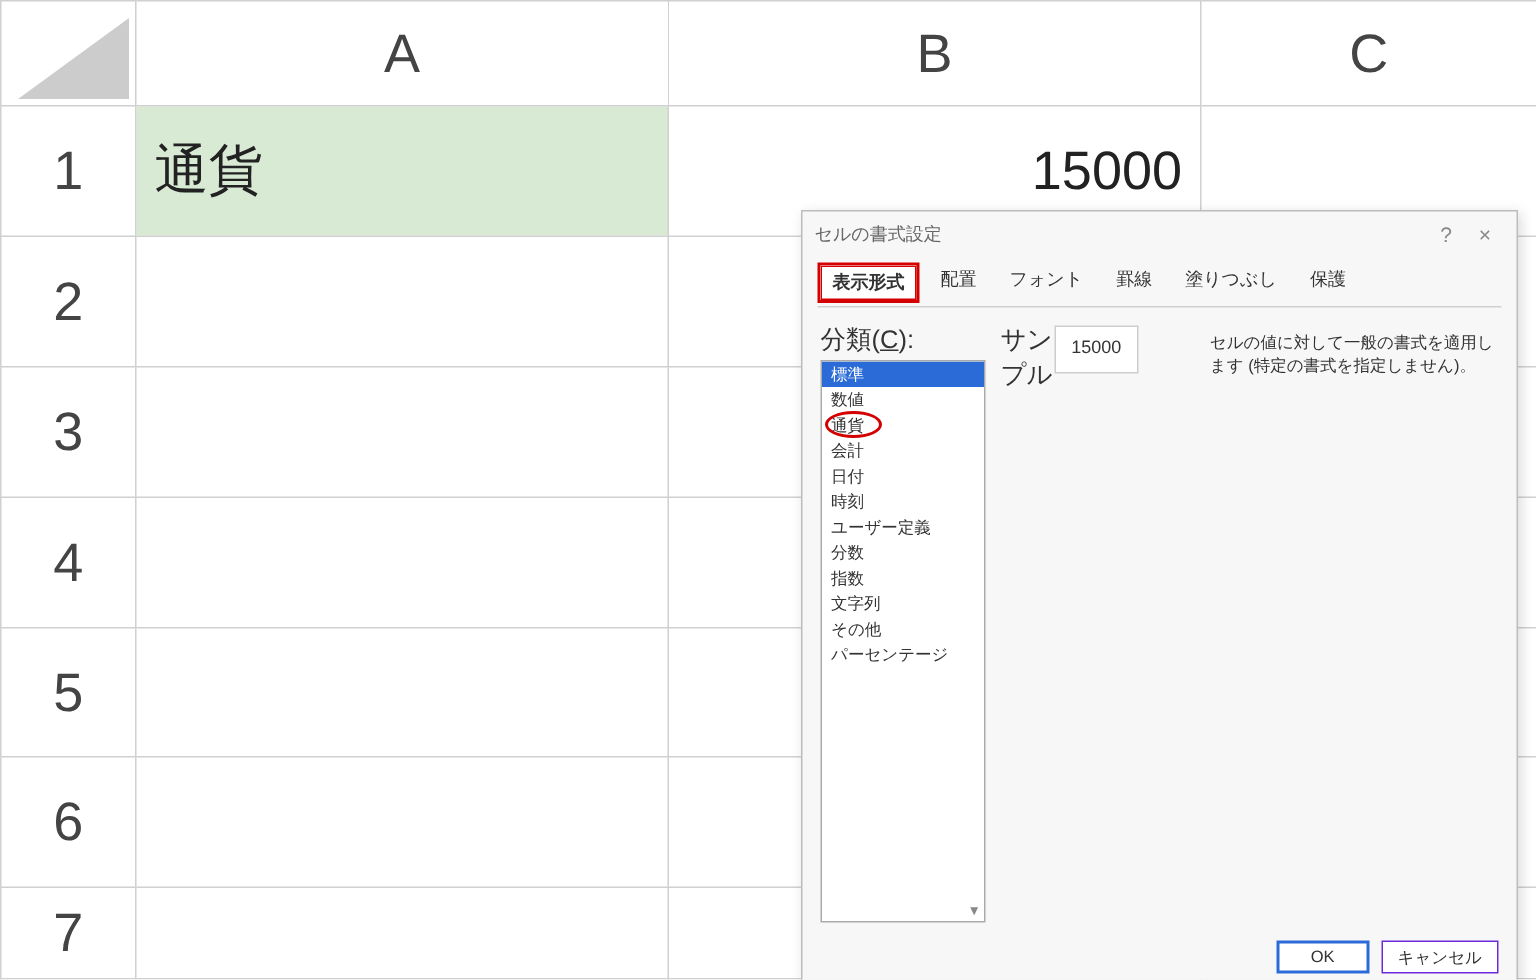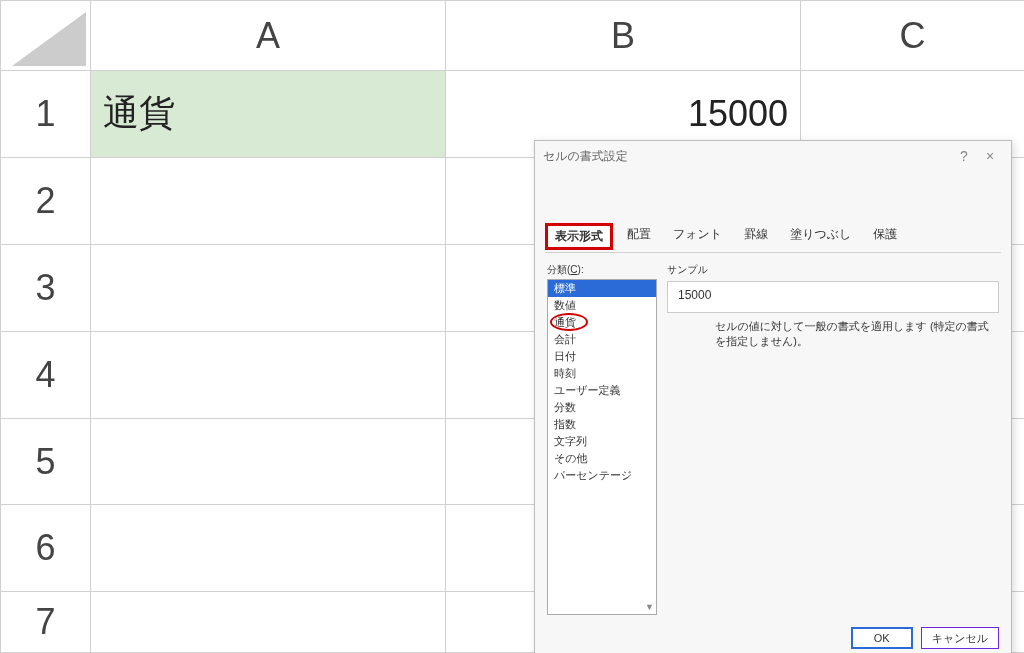--- a/index.html
+++ b/index.html
@@ -109,41 +109,40 @@
   .tabs {
     display: flex;
     gap: 6px;
     padding: 4px 10px 0 10px;
     font-size: 12px;
   }
   .tab {
     padding: 3px 8px 3px 8px;
     color: #333;
     cursor: default;
-    margin-top: 48px;
   }
   .tab.active {
     border: 2px solid #d40000;
     box-shadow: 0 0 0 1px #d40000 inset;
     background: #ffffff;
     font-weight: bold;
   }
   .tabstrip-underline {
     height: 1px;
     background: #d0d0d0;
     margin: 2px 10px 0 10px;
   }
   .dialog-body {
     flex: 1;
     display: flex;
     gap: 10px;
     padding: 10px 12px 4px 12px;
   }
   .category-col { width: 110px; display: flex; flex-direction: column; }
-  .label-underline { font-size: 10px; margin-bottom: 2px; }
+  .label-underline { font-size: 17px; margin-bottom: 2px; }
   .label-underline .u { text-decoration: underline; }
   .listbox {
     flex: 1;
     border: 1px solid #aaaaaa;
     background: #ffffff;
     position: relative;
     overflow: hidden;
     font-size: 11px;
   }
   .listbox .scroll-hint {
@@ -162,21 +161,21 @@
     color: #ffffff;
   }
   .list-item.circled::after {
     content: "";
     position: absolute;
     left: 2px; top: -1px;
     width: 34px; height: 14px;
     border: 2px solid #d40000;
     border-radius: 50%;
   }
-  .preview-col { flex: 1; display: flex; flex-direction: column; }
+  .preview-col { flex: 1; display: flex; flex-direction: row; }
   .preview-box {
     border: 1px solid #cccccc;
     background: #ffffff;
     padding: 6px 10px;
     margin-top: 2px;
     font-size: 12px;
     height: 32px;
   }
   .desc {
     font-size: 11px;

